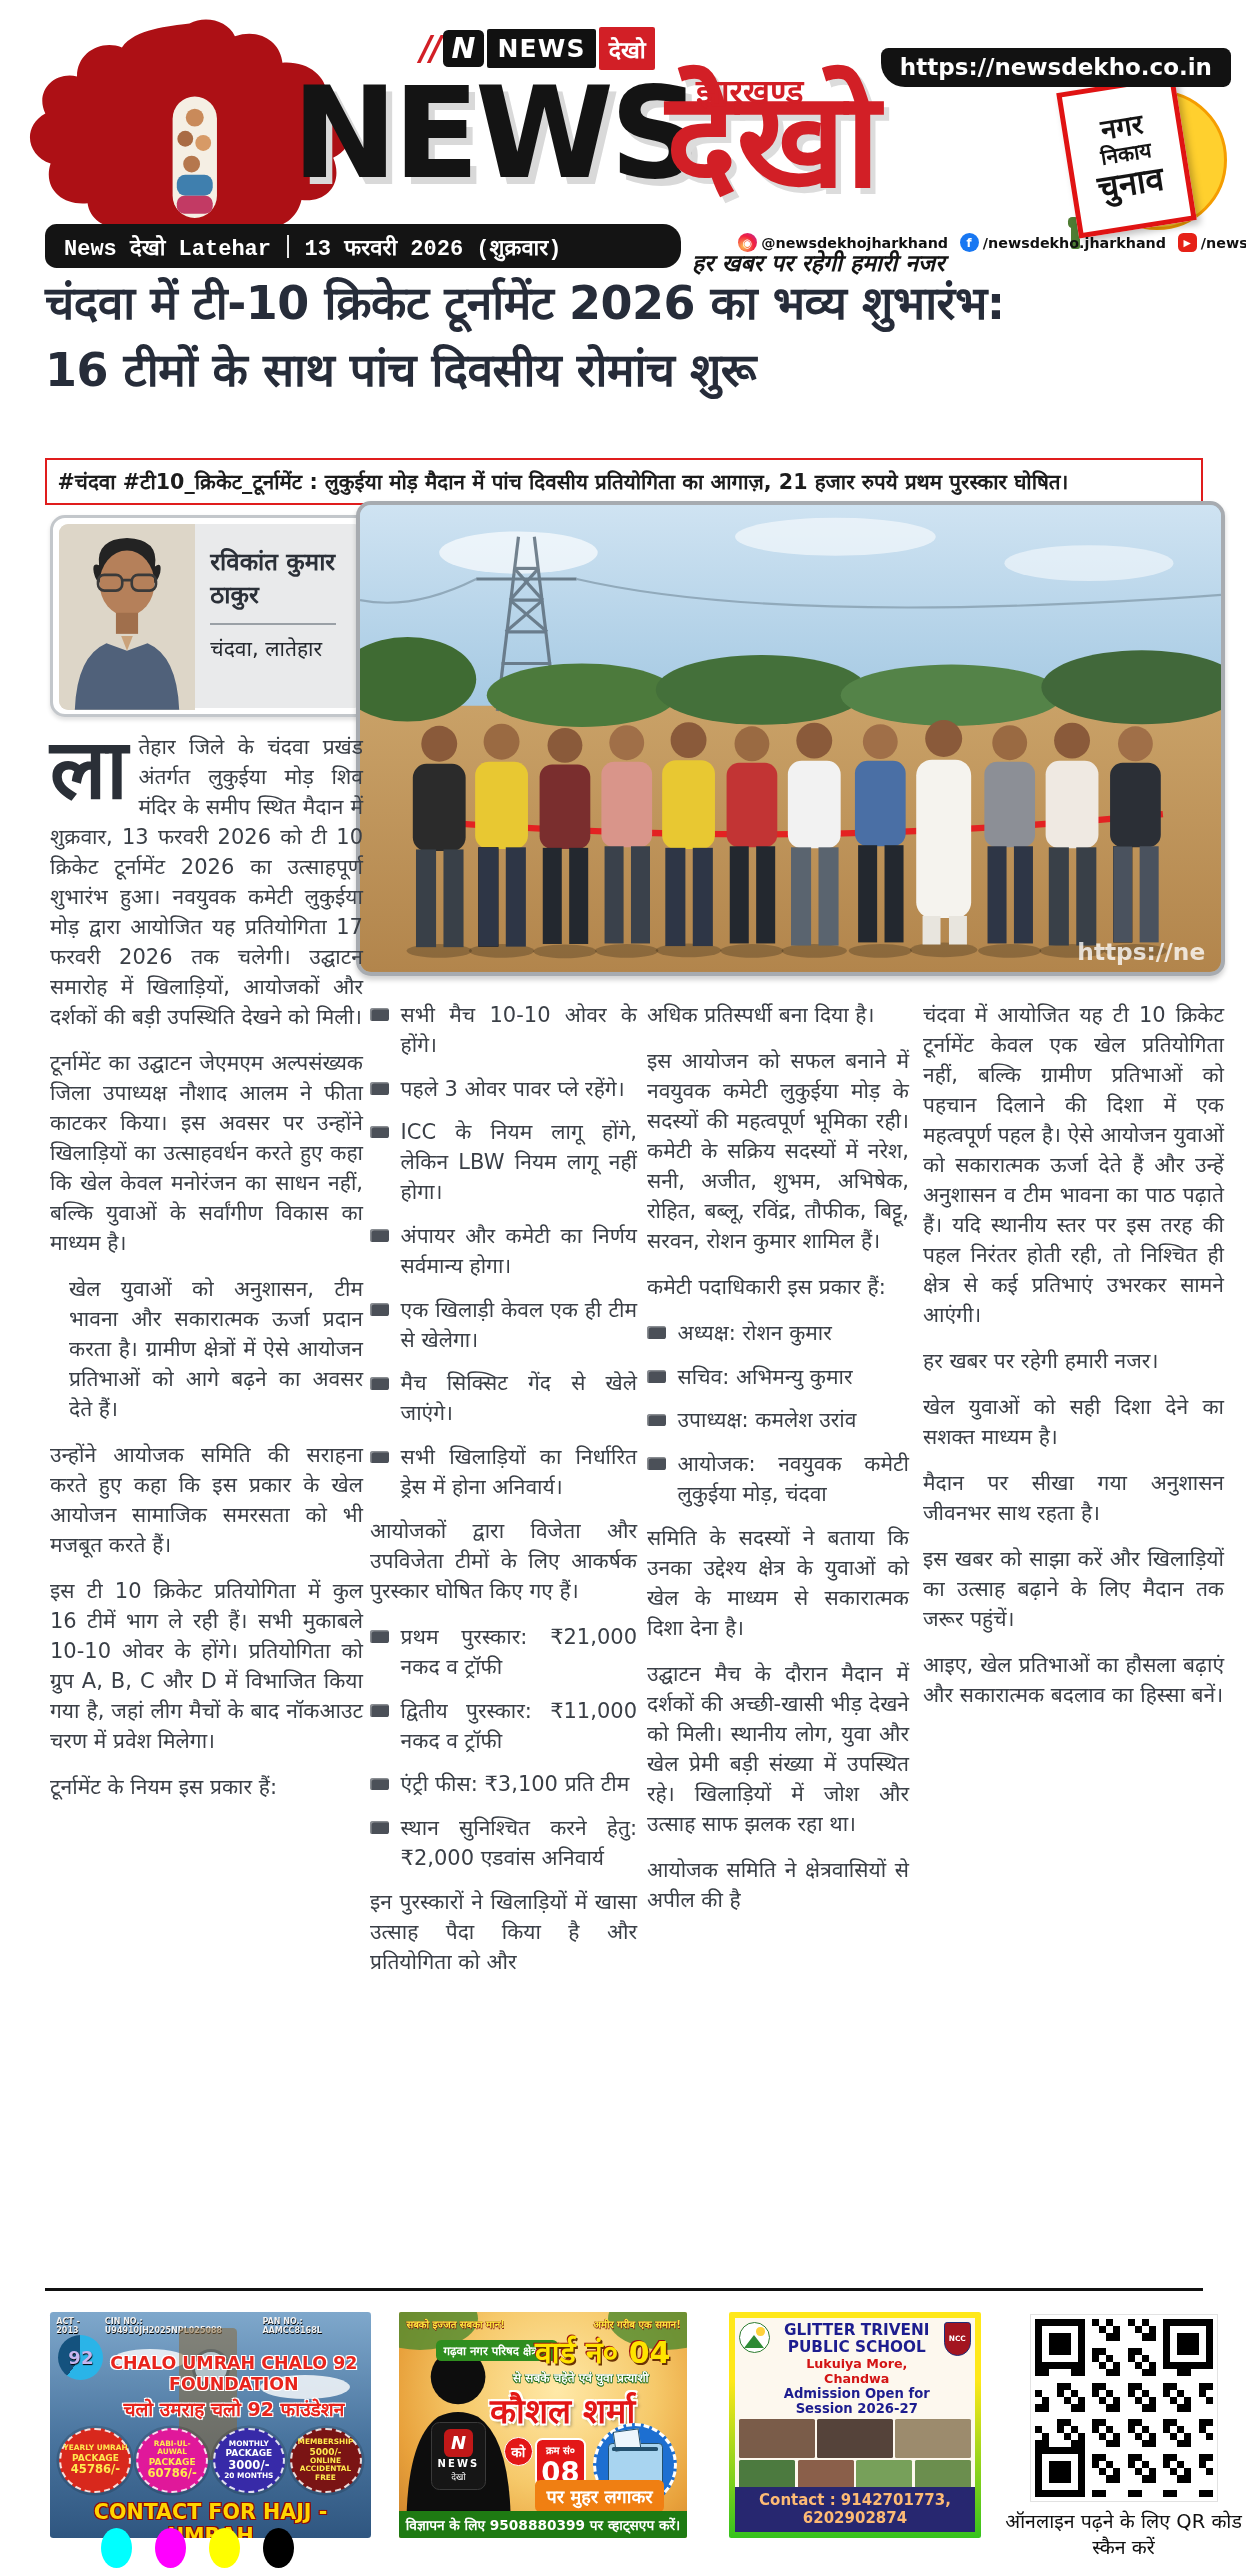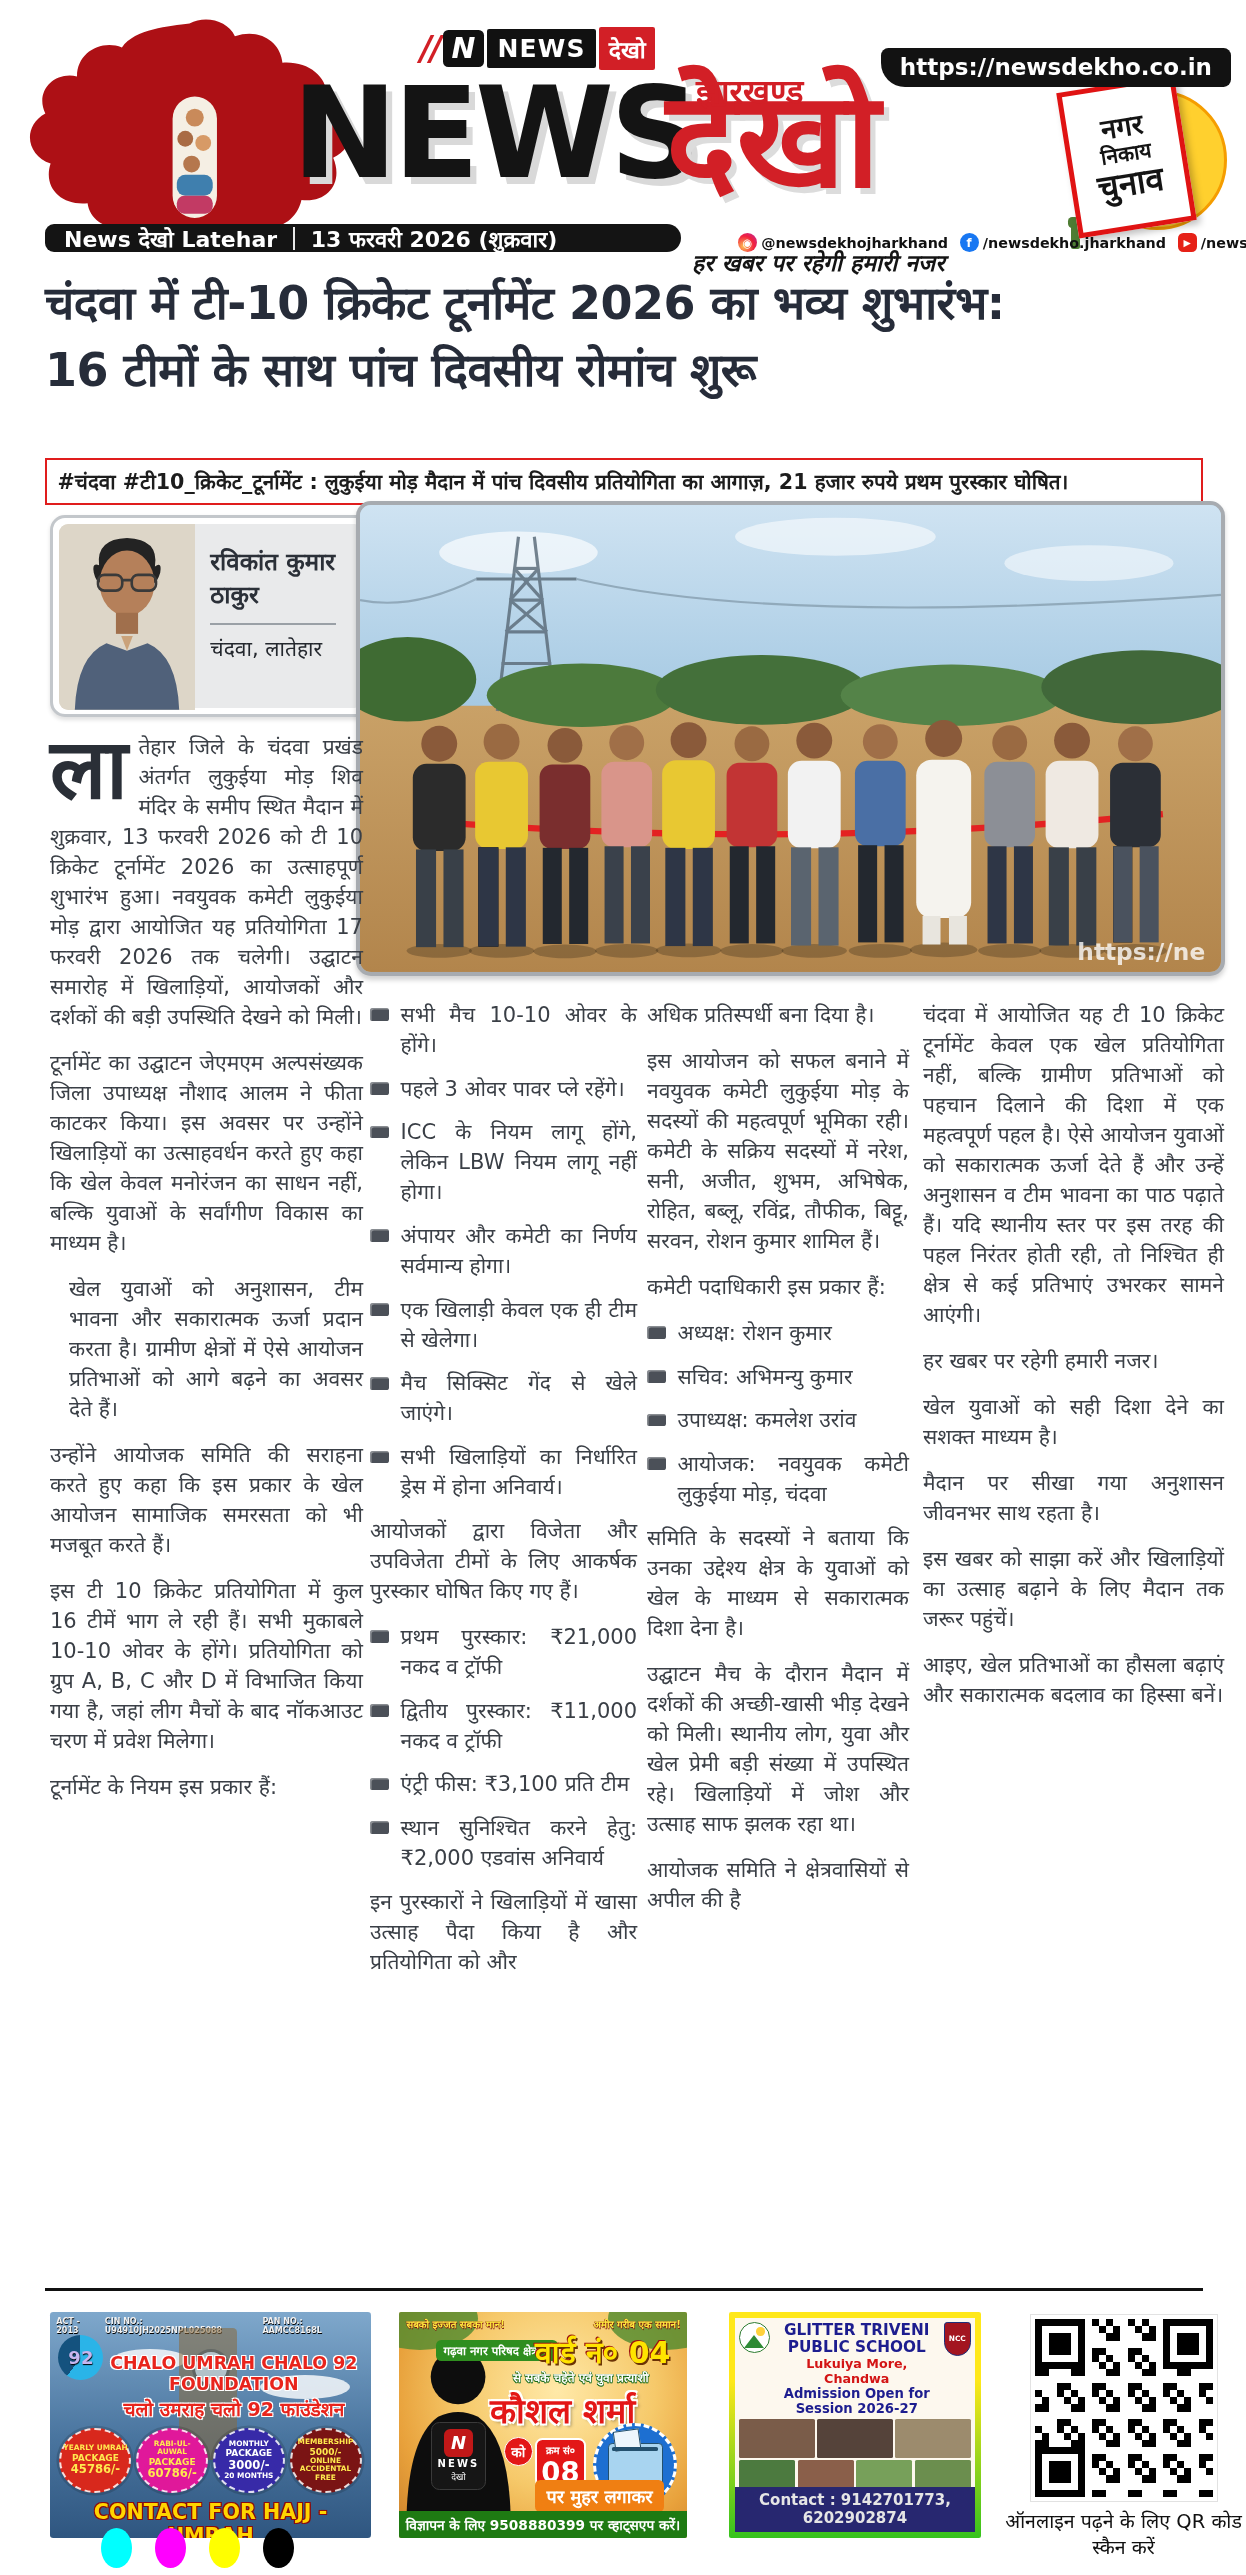--- a/index.html
+++ b/index.html
@@ -26,21 +26,21 @@
   
   #election-logo { left:1023px; top:86px; width:208px; height:151px; z-index:5; }
   #election-logo .circle { position:absolute; right:4.2px; top:4.2px; width:140px; height:140px; border-radius:50%; background:#ffd02e; border:3.7px solid #f59d00; }
   #election-logo .tap { position:absolute; left:45px; bottom:9.5px; width:45px; height:10.6px; background:#4e7d34; border-radius:4.2px; }
   #election-logo .tap:after { content:""; position:absolute; left:3.2px; top:8.4px; width:8.4px; height:24px; background:#4e7d34; border-radius:2.1px; }
   #election-logo .card { position:absolute; left:44px; top:-3.2px; width:119px; height:147px; background:#fff; border:5.8px solid #e01313; transform:rotate(-9deg); box-shadow:3.2px 4.2px 7.4px rgba(0,0,0,.25); display:flex; flex-direction:column; align-items:center; justify-content:center; gap:2.1px; }
   #election-logo .card .l1,#election-logo .card .l2 { font-weight:bold; color:#141414; font-size:27.5px; line-height:1.05; }
   #election-logo .card .l2 { font-size:21px; }
   #election-logo .card .l3 { font-weight:bold; color:#141414; font-size:33px; line-height:1.05; }
   
-  #date-bar { left:45px; top:224px; width:636px; height:28px; background:#141414; border-radius:11.6px 18px 18px 11.6px; display:flex; align-items:center; padding:12px 19px; gap:16px; z-index:7; }
+  #date-bar { left:45px; top:224px; width:636px; height:44px; background:#141414; border-radius:11.6px 18px 18px 11.6px; display:flex; align-items:center; padding:12px 19px; gap:16px; z-index:7;font-family:Liberation Mono, monospace; }
   #date-bar .left { color:#fff; font-size:22px; font-weight:bold; }
   #date-bar .sep { width:1.6px; height:23px; background:#ffffff; opacity:.9; }
   #date-bar .date { color:#fff; font-size:22px; font-weight:bold; }
   
   #social-row { left:738px; top:230px; width:496px; height:25px; display:flex; align-items:center; gap:11.6px; z-index:7; }
   .social-item { display:flex; align-items:center; gap:4.2px; }
   .social-item .ic { width:19px; height:19px; border-radius:50%; color:#fff; font-size:11.6px; font-weight:bold; display:flex; align-items:center; justify-content:center; }
   .ic.ig { background:radial-gradient(circle at 30% 70%, #fec053, #f2203e 55%, #b729a8); }
   .ic.fb { background:#1877f2; }
   .ic.yt { background:#e62117; border-radius:5.3px; font-size:9.5px; }
@@ -131,21 +131,21 @@
   #ad-school .slogo { flex:0 0 auto; width:31px; height:31px; border-radius:50%; background:#fff; border:1.6px solid #2e7d32; position:relative; overflow:hidden; }
   #ad-school .slogo:before { content:""; position:absolute; left:4.2px; top:11.6px; border-left:10.6px solid transparent; border-right:10.6px solid transparent; border-bottom:13.7px solid #2e8a35; }
   #ad-school .slogo:after { content:""; position:absolute; right:4.2px; top:4.2px; width:8.4px; height:8.4px; border-radius:50%; background:#ffd23c; }
   #ad-school .htxt { flex:1; text-align:center; }
   #ad-school .t1 { color:#1d1d8f; font-size:15.3px; font-weight:bold; line-height:17px; }
   #ad-school .t2 { color:#d31414; font-size:12.7px; font-weight:bold; }
   #ad-school .t3 { color:#1d1d8f; font-size:13.2px; font-weight:bold; }
   #ad-school .ncc { flex:0 0 auto; width:27.5px; height:34px; background:#a31520; border-radius:3.2px 3.2px 13.7px 13.7px; border:1.6px solid #1d2f7a; color:#fff; font-size:7.4px; font-weight:bold; display:flex; align-items:center; justify-content:center; }
   #ad-school .collage { display:grid; grid-template-columns:repeat(12,1fr); grid-auto-rows:39px; gap:2.1px; padding:3.2px 4.2px; }
   #ad-school .collage div { border-radius:1.6px; }
-  #ad-school .strip { position:absolute; left:0; bottom:0; width:100%; background:#272770; color:#e5e5e5; font-size:15px; font-weight:bold; text-align:center; padding:4.8px 0;margin-top:48px; }
+  #ad-school .strip { position:absolute; left:0; bottom:0; width:100%; background:#272770; color:#fdba74; font-size:15px; font-weight:bold; text-align:center; padding:4.8px 0;margin-top:48px; }
 
   
   #qr-block { left:1030px; top:2314px; width:188px; height:188px; background:#fff; padding:4.2px; border:1.1px solid #e2e2e2; }
   #qr { width:100%; height:100%; display:grid; grid-template-columns:repeat(25,1fr); grid-template-rows:repeat(25,1fr); }
   #qr .qm { background:#000; }
   #qr-caption { left:1001px; top:2509px; width:245px; text-align:center; font-size:19.5px; line-height:26.4px; color:#111; }
 
   
   #cmyk { left:101px; top:2528px; display:flex; gap:23px; }
   #cmyk span { width:31px; height:40px; border-radius:50%; }

